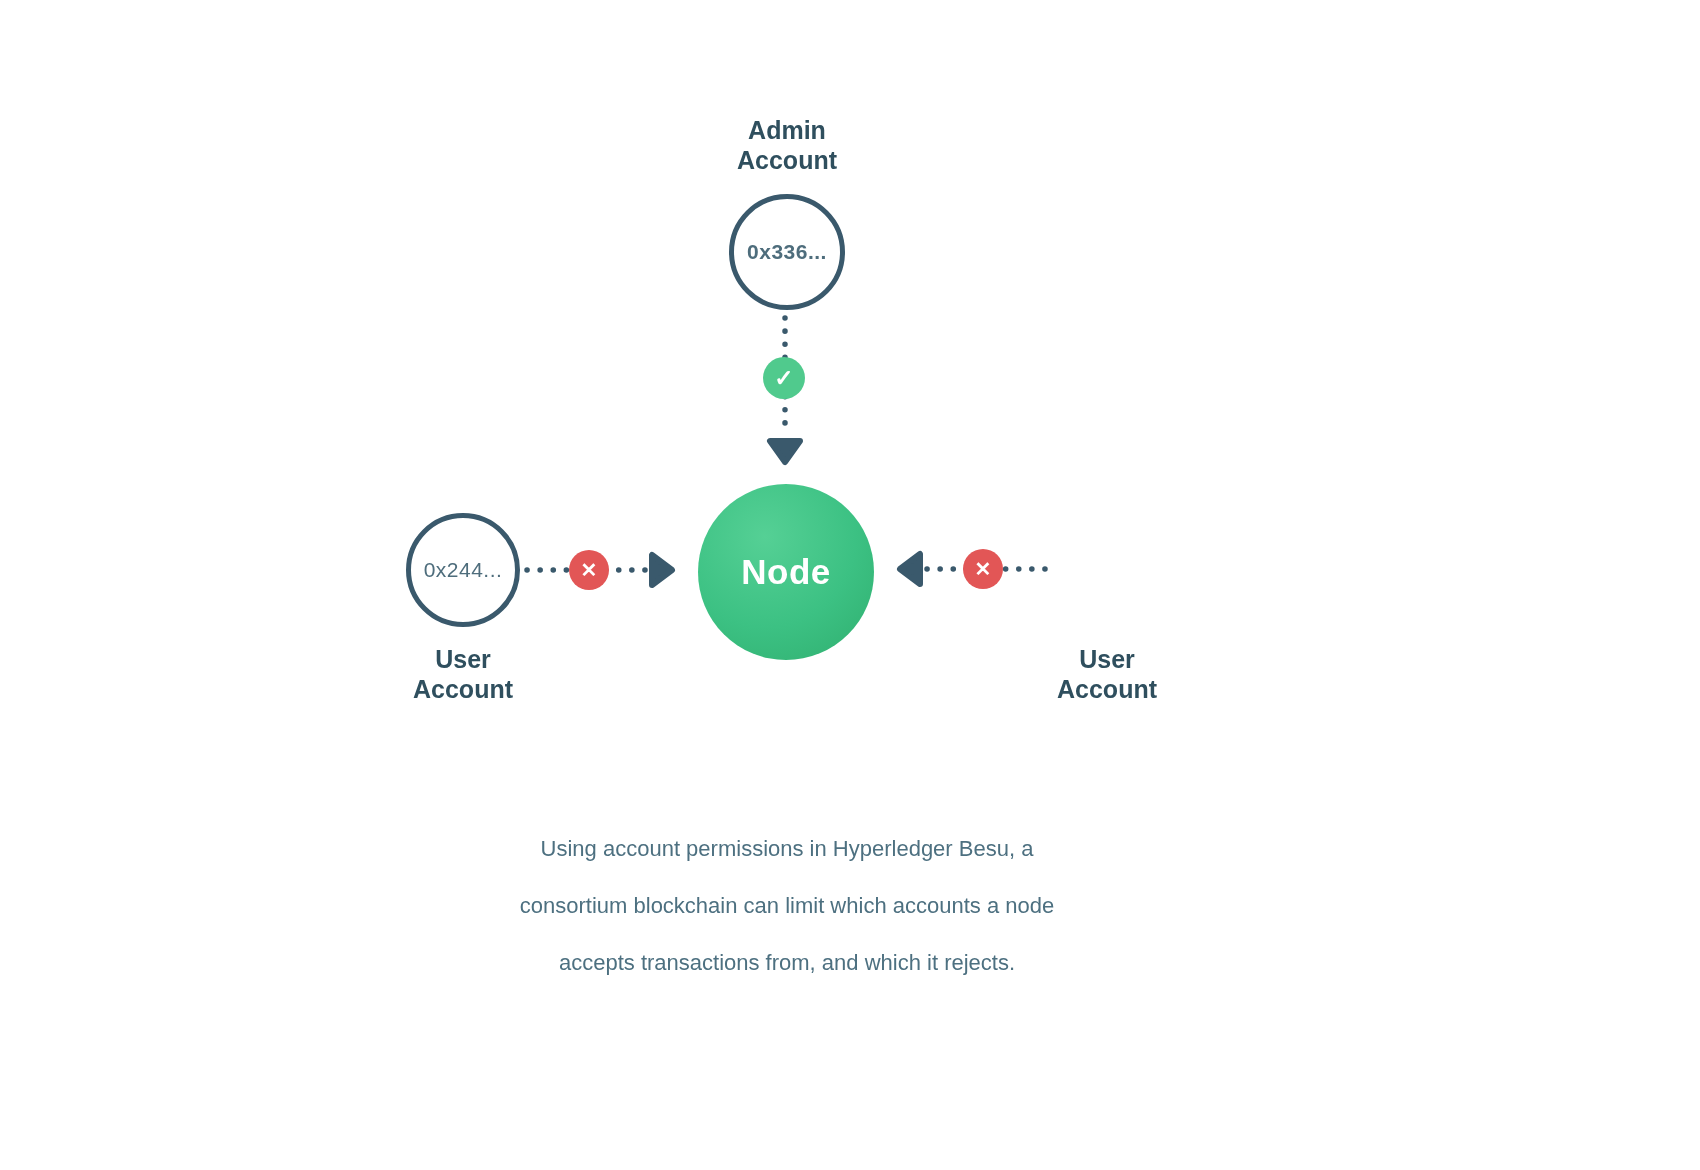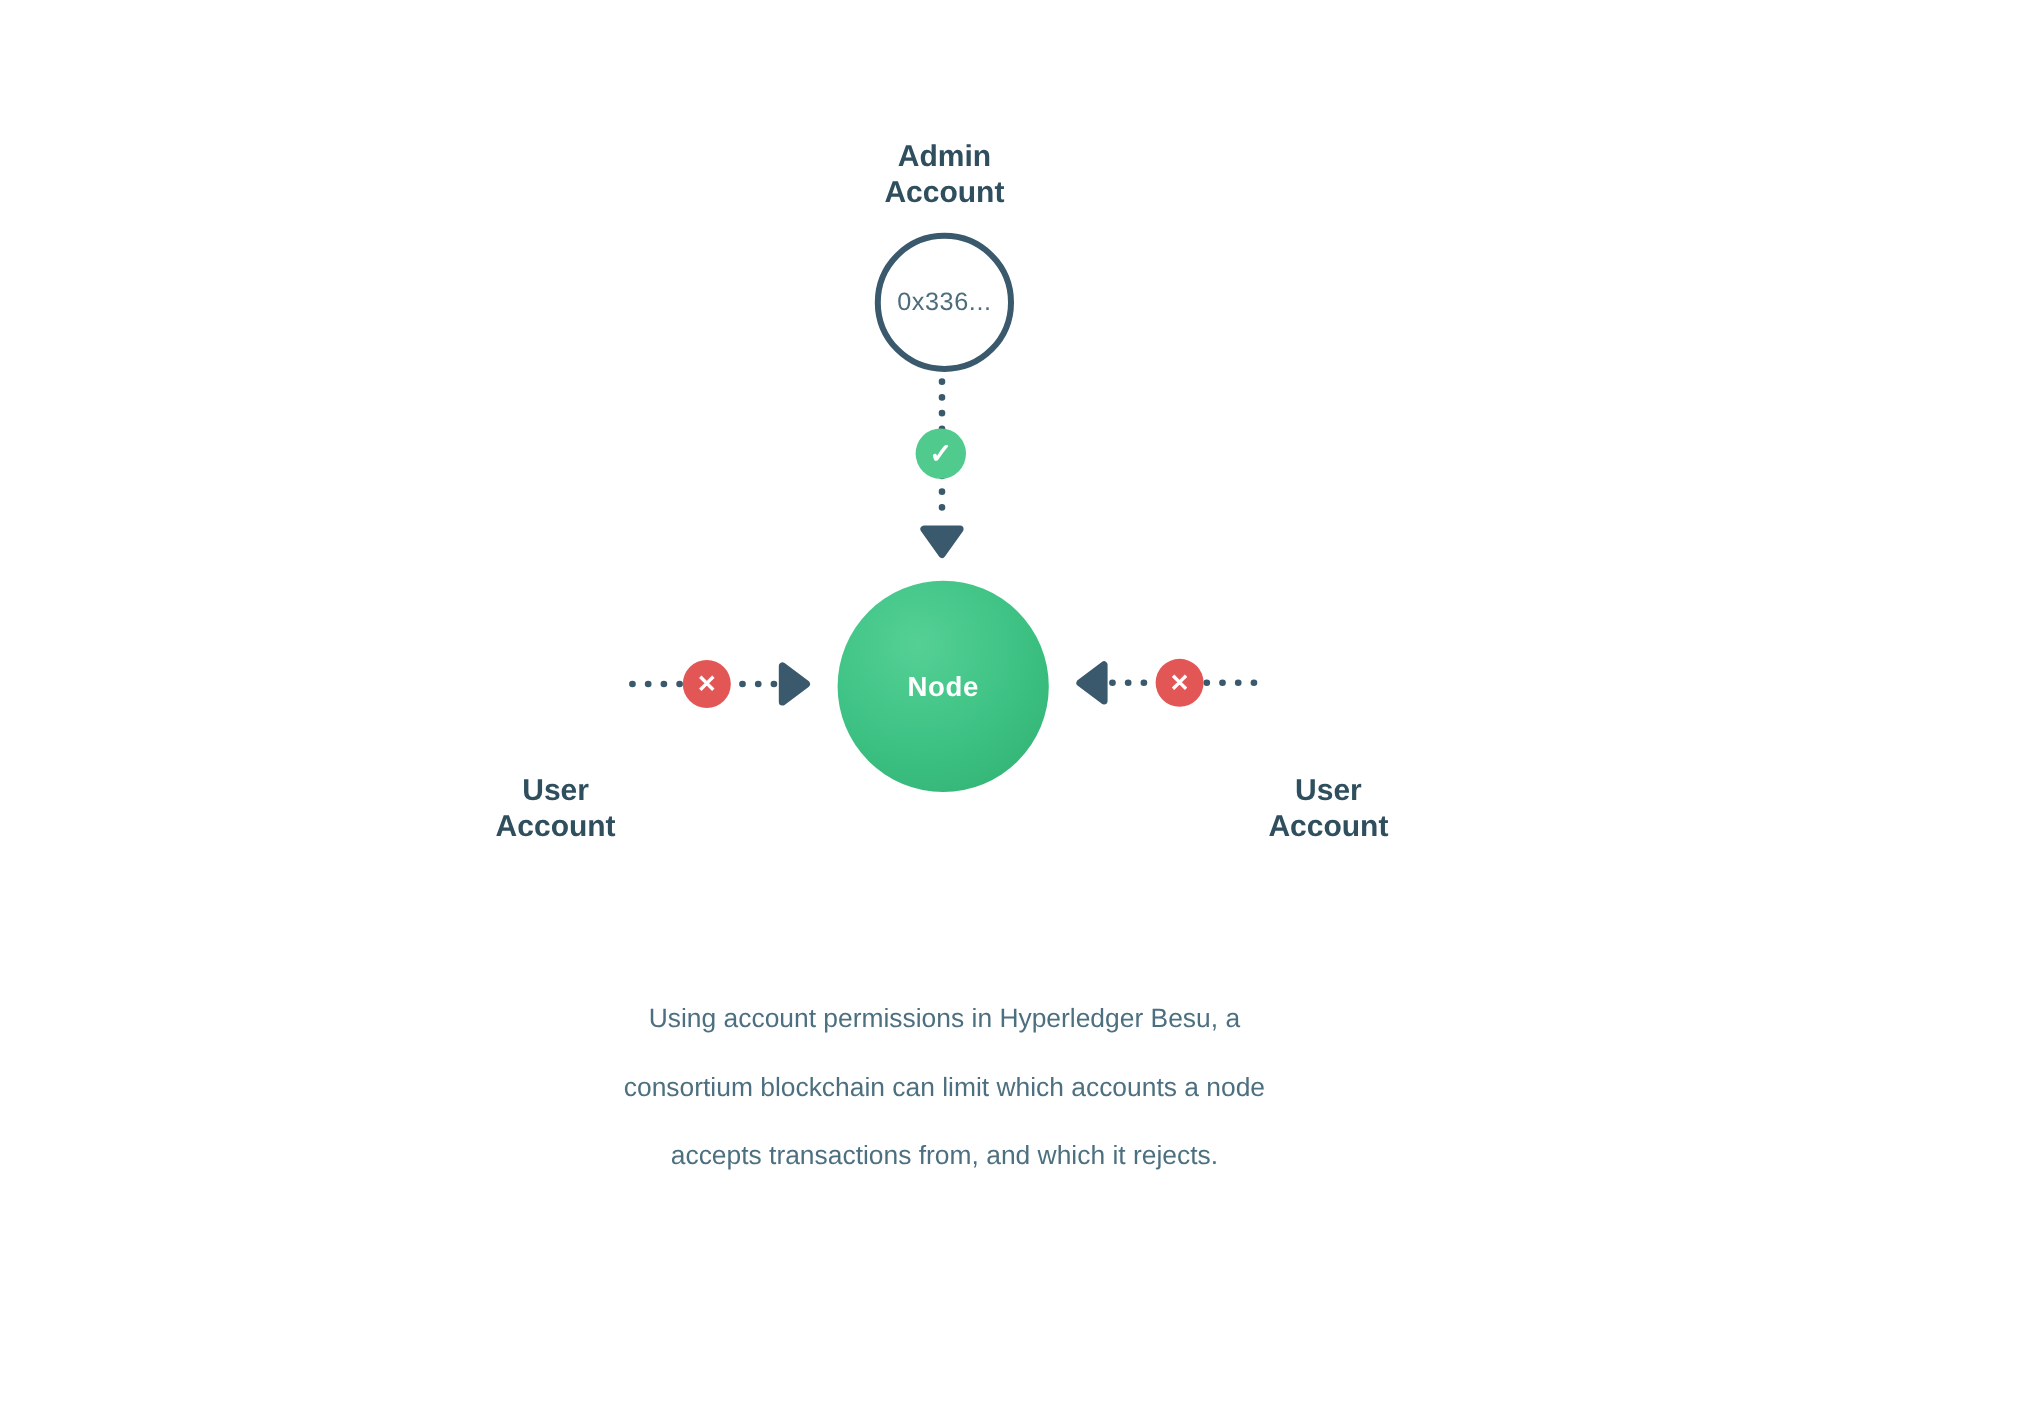--- a/index.html
+++ b/index.html
@@ -53,21 +53,21 @@
     border-radius: 50%;
     background: radial-gradient(circle at 38% 30%, #55d095 0%, #3cc183 55%, #2fae6e 100%);
     display: flex;
     align-items: center;
     justify-content: center;
     z-index: 2;
   }
   .node-label {
     color: #ffffff;
     font-weight: bold;
-    font-size: 23px;
+    font-size: 35px;
     letter-spacing: 0.5px;
   }
 
   
   .account-title {
     position: absolute;
     width: 300px;
     text-align: center;
     color: #2f4f5e;
     font-weight: bold;
@@ -129,30 +129,33 @@
     <polygon points="652,555 652,585 672,570" fill="#3a596c" stroke="#3a596c" stroke-width="6" stroke-linejoin="round"></polygon>
 
     <line x1="1045" y1="569" x2="926" y2="569" stroke="#3a596c" stroke-width="5.5" stroke-linecap="round" stroke-dasharray="0.1 13"></line>
 
     <polygon points="920,554 920,584 900,569" fill="#3a596c" stroke="#3a596c" stroke-width="6" stroke-linejoin="round"></polygon>
   </svg>
 
   <div class="account-title abs multiline" style="left:637px; top:115px;">Admin
 Account</div>
 
-  <div class="account-circle" style="left:729px; top:194px; width:116px; height:116px;">
+  <div class="account-circle" style="left:729px; top:194px; width:116px; height:116px;font-weight:bold;">
     <span class="account-address">0x336...</span>
   </div>
 
   <div class="badge check">✓</div>
 
   <div class="node-circle">
     <span class="node-label">Node</span>
   </div>
 
+  <div class="account-circle" style="left:406px; top:513px; width:114px; height:114px;">
+    <span class="account-address">0x244...</span>
+  </div>
 
   <div class="account-title abs multiline" style="left:313px; top:644px;">User
 Account</div>
 
   <div class="badge cross left">✕</div>
 
 
   <div class="account-title abs multiline" style="left:957px; top:644px;">User
 Account</div>
 

